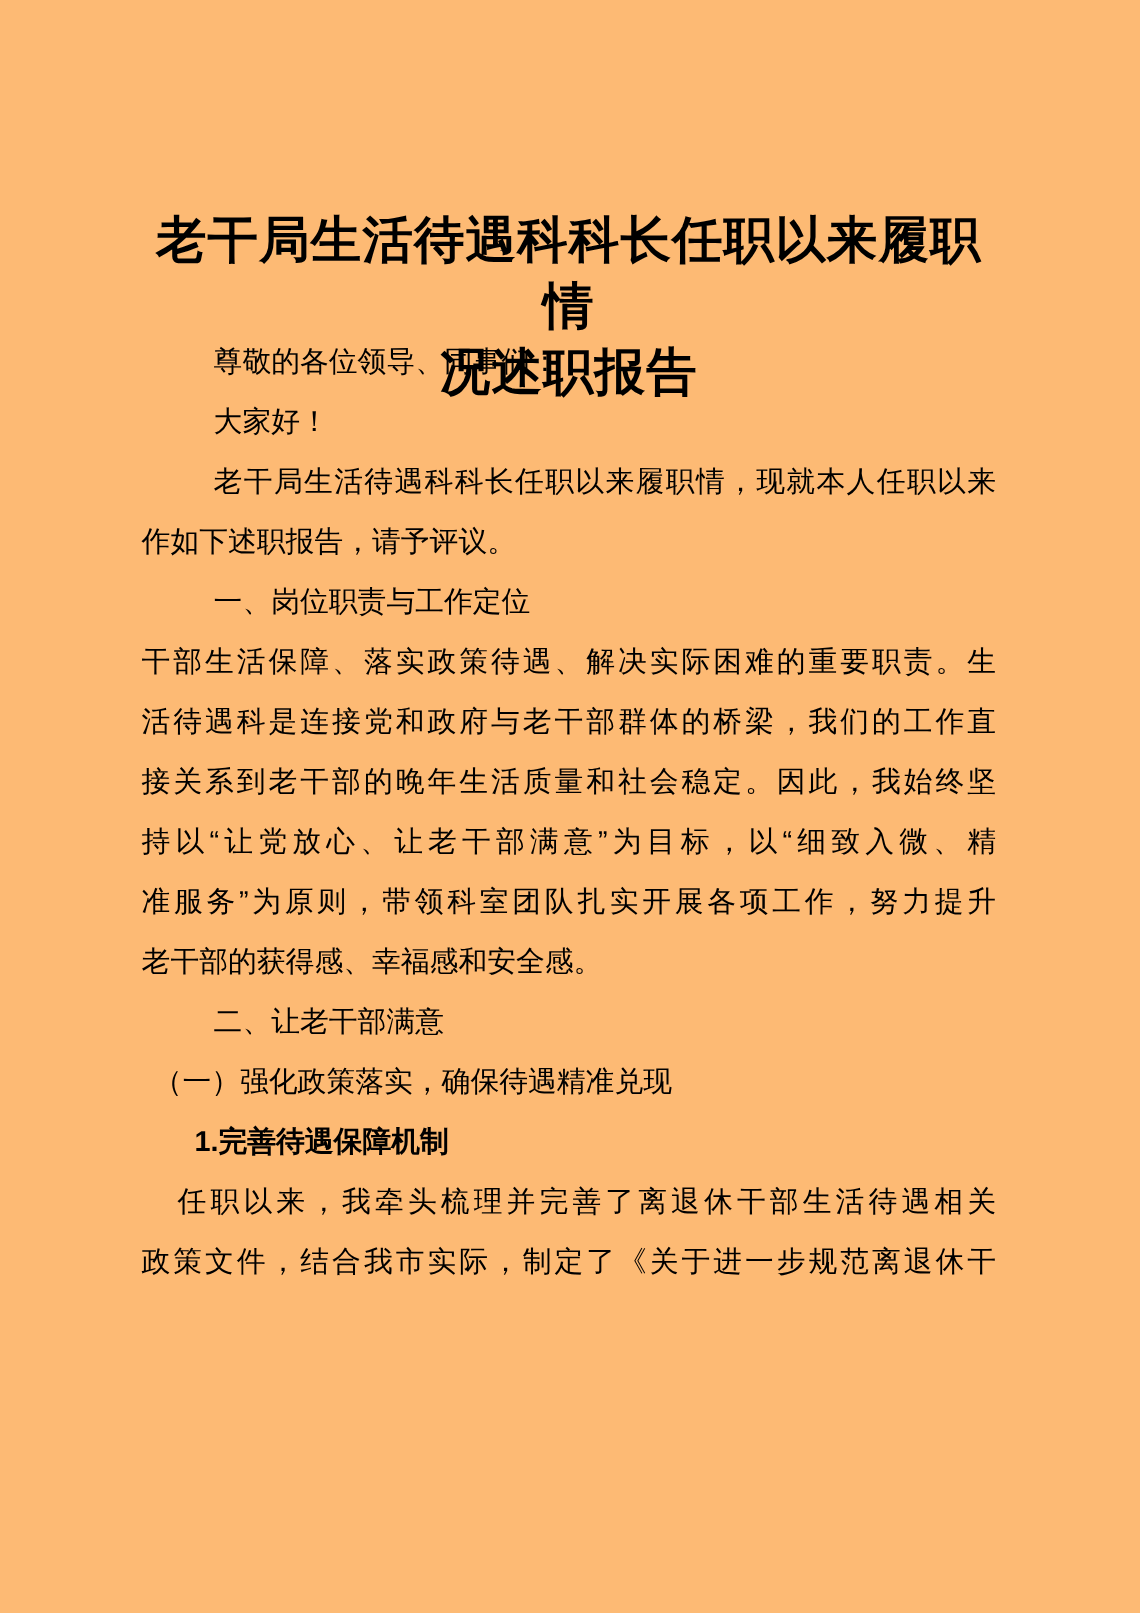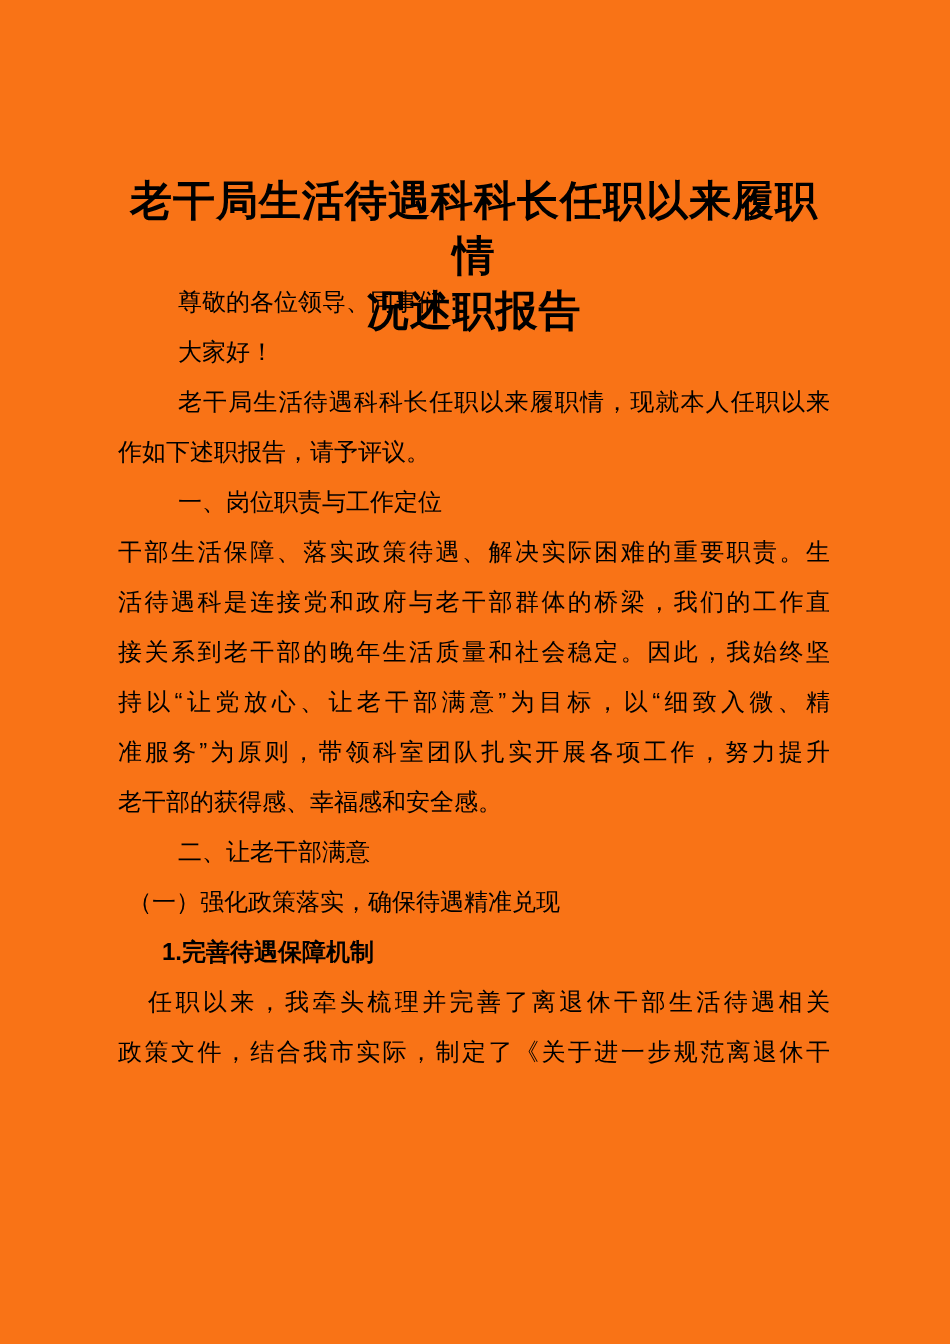--- a/index.html
+++ b/index.html
@@ -4,21 +4,21 @@
 <style>
   html, body {
     margin: 0;
     padding: 0;
     background: #ffffff;
   }
   .page {
     position: relative;
     width: 950px;
     height: 1344px;
-    background: #f97316;
+    background: #fdba74;
     overflow: hidden;
     color: #000000;
     font-family: "Liberation Sans", "DejaVu Sans", sans-serif;
   }
   .title {
     position: absolute;
     left: 118px;
     top: 174px;
     width: 712px;
     margin: 0;

